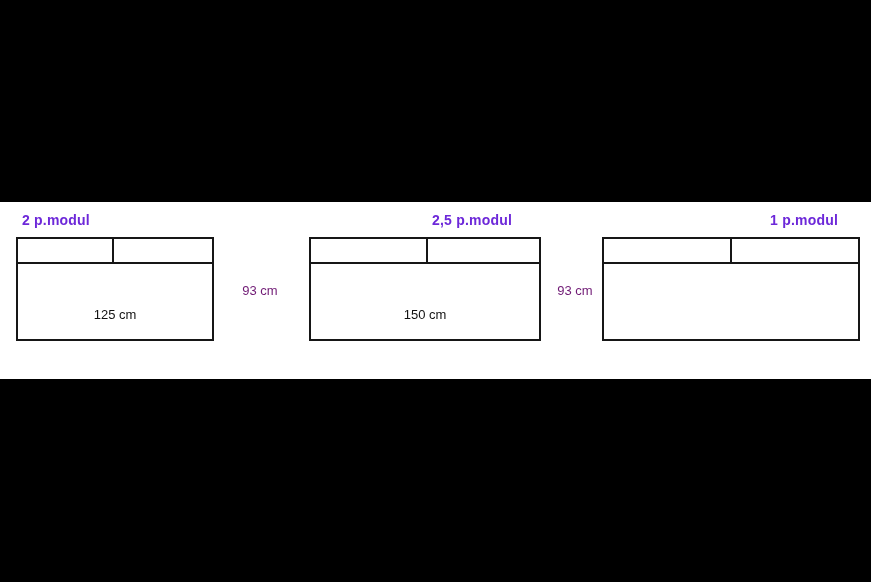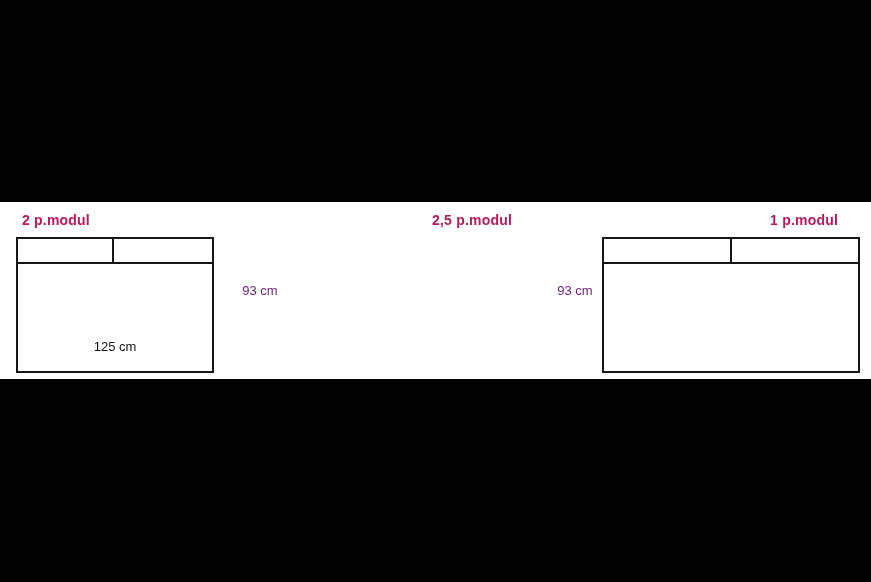--- a/index.html
+++ b/index.html
@@ -21,31 +21,31 @@
     top: 202px;
     width: 871px;
     height: 177px;
     background: #ffffff;
   }
   .module-title {
     position: absolute;
     top: 10px;
     font-size: 14px;
     font-weight: 700;
-    color: #be185d;
+    color: #6d28d9;
     white-space: nowrap;
     letter-spacing: 0.2px;
   }
   .t1 { left: 22px; }
   .t2 { left: 429px; transform: translateX(-50%); margin-left: 43px; }
   .t3 { right: 33px; }
   .module-rect {
     position: absolute;
     top: 35px;
-    height: 136px;
+    height: 104px;
     box-sizing: border-box;
     border: 2px solid #161616;
     background: #ffffff;
   }
   .r1 { left: 16px;  width: 198px; }
   .r2 { left: 309px; width: 232px; }
   .r3 { left: 602px; width: 258px; }
   .backrest {
     position: relative;
     height: 23px;
@@ -88,20 +88,26 @@
     <div class="module-rect r1">
       <div class="backrest">
         <div class="vdiv" style="left:48.6%"></div>
       </div>
       <div class="width-label">125 cm</div>
     </div>
 
     <div class="depth-label d1">93 cm</div>
 
     <div class="module-title t2">2,5 p.modul</div>
+    <div class="module-rect r2">
+      <div class="backrest">
+        <div class="vdiv" style="left:50.6%"></div>
+      </div>
+      <div class="width-label">150 cm</div>
+    </div>
 
     <div class="depth-label d2">93 cm</div>
 
     <div class="module-title t3">1 p.modul</div>
     <div class="module-rect r3">
       <div class="backrest">
         <div class="vdiv" style="left:49.5%"></div>
       </div>
     </div>
 

